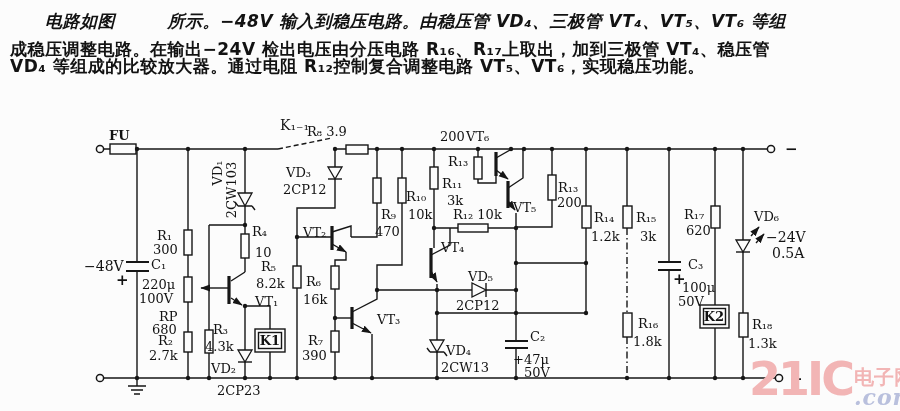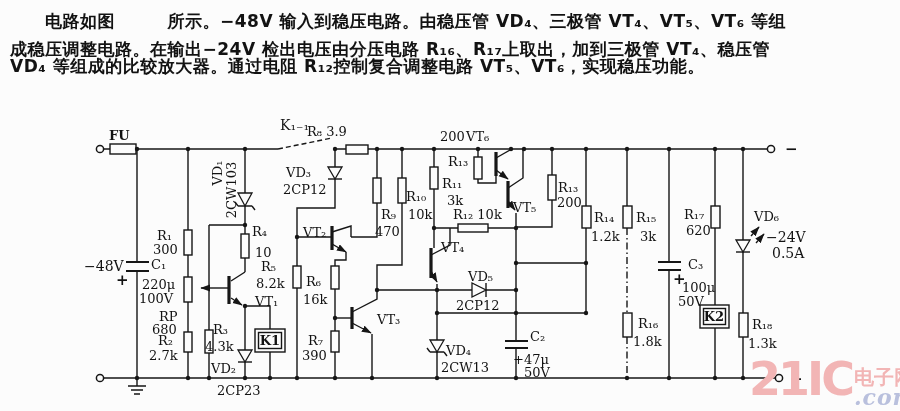--- a/index.html
+++ b/index.html
@@ -1,21 +1,21 @@
 <!DOCTYPE html>
 <html><head>
 <meta charset="utf-8">
 <style>
   html,body{margin:0;padding:0;background:#e8e8e8;}
   .page{position:relative;width:900px;height:411px;background:#fcfcfc;overflow:hidden;
         font-family:"DejaVu Serif","Liberation Serif",serif;}
   .para-line{position:absolute;left:10px;width:884px;white-space:pre;
              font:bold 17px/26px "DejaVu Sans","Liberation Sans",sans-serif;
              color:#121212;letter-spacing:0.5px;}
-  #l1{top:8px;} #l2{top:36px;} #l3{top:53px;}
+  #l1{top:8px;font-style:italic;} #l2{top:36px;} #l3{top:53px;}
   svg{position:absolute;left:0;top:0;}
   .wire{stroke:#161616;stroke-width:1.4;fill:none;}
   .wire2{stroke:#161616;stroke-width:2.1;fill:none;}
   .bar{stroke:#161616;stroke-width:3.2;fill:none;}
   .dash{stroke-dasharray:5 3;}
   .ddot{stroke-dasharray:7 3 1.5 3;}
   .comp{fill:#fcfcfc;stroke:#161616;stroke-width:1.4;}
   .dio{fill:#fcfcfc;stroke:#161616;stroke-width:1.3;}
   .dot{fill:#161616;}
   .term{fill:#fcfcfc;stroke:#161616;stroke-width:1.5;}

